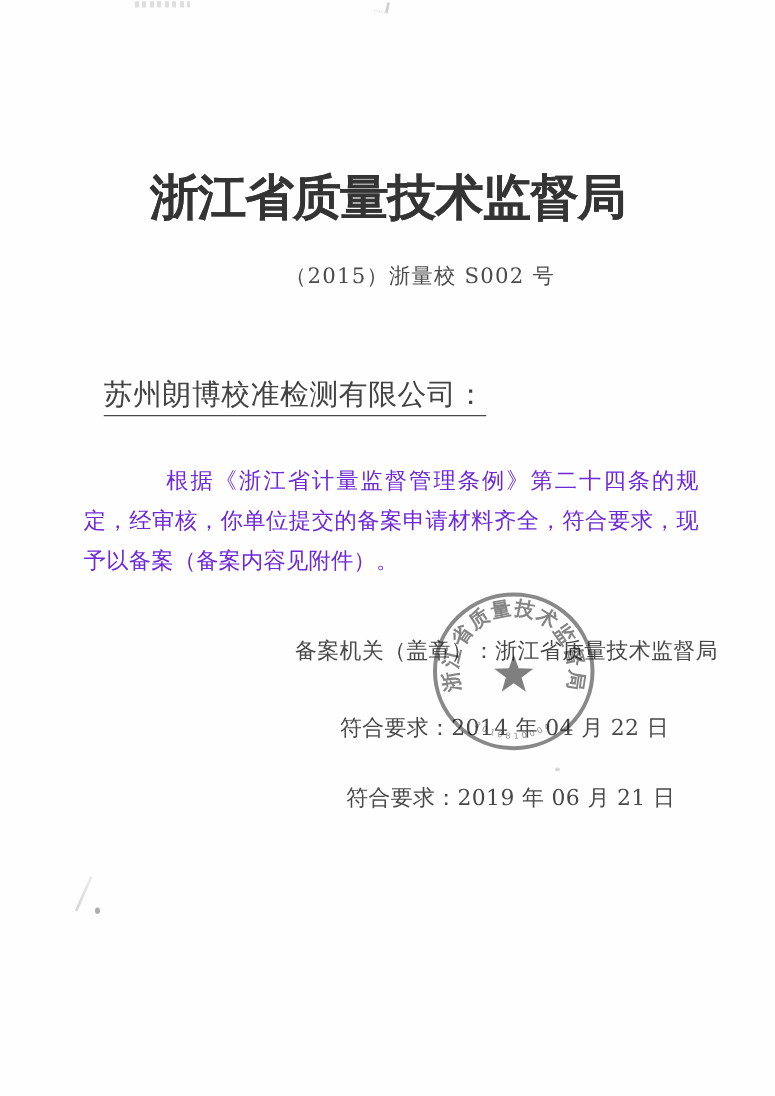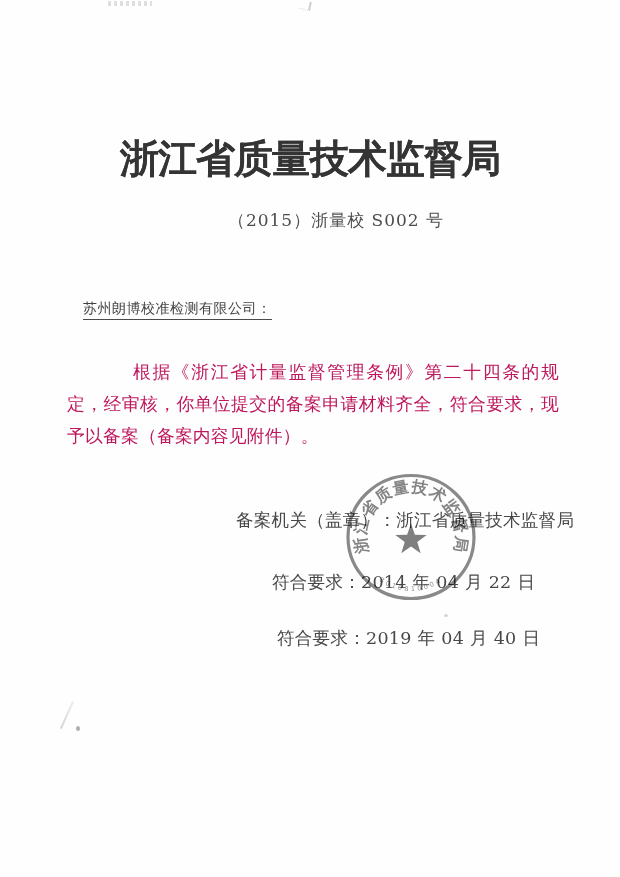--- a/index.html
+++ b/index.html
@@ -22,33 +22,33 @@
   }
   .cert-no{
     position:absolute;top:209px;left:26px;width:620px;
     text-align:center;
     font-size:17px;
     color:#4c4c4c;
     letter-spacing:1px;
   }
   .addressee-row{
     position:absolute;top:300px;left:83px;
-    font-size:14px;letter-spacing:0.5px;color:#434343;
+    font-size:23px;letter-spacing:0.5px;color:#434343;
   }
   .addressee-row .uline{
     border-bottom:1.5px solid #4a4a4a;
     padding-bottom:3px;
   }
   .body-par{
-    position:absolute;top:356px;left:67px;width:492px;
+    position:absolute;top:369px;left:67px;width:492px;
     font-size:17.8px;line-height:32px;
     text-indent:66px;
     text-align:justify;
     letter-spacing:0.2px;
-    color:#be185d;
+    color:#6d28d9;
     margin:0;
   }
   .sign-line{
     position:absolute;
     font-size:17.5px;
     color:#484848;
     letter-spacing:0.3px;
     white-space:nowrap;
     margin-left:24px;
   }
@@ -116,21 +116,21 @@
 
   <div class="sign-line authority-line">
     <span>备案机关（盖章）：</span><span>浙江省质量技术监督局</span>
   </div>
 
   <div class="sign-line date-line">
     <span>符合要求：</span><span>2014 年 04 月 22 日</span>
   </div>
 
   <div class="sign-line valid-line">
-    <span>符合要求：</span><span>2019 年 04 月 40 日</span>
+    <span>符合要求：</span><span>2019 年 06 月 21 日</span>
   </div>
 
   <svg class="seal" viewBox="-70 -70 140 140" xmlns="http://www.w3.org/2000/svg">
     <defs>
       <path id="sealTextArc" d="M -42.29 15.39 A 45 45 0 1 1 42.29 15.39" fill="none"></path>
       <path id="sealCodeArc" d="M -32.5 43.1 A 54 54 0 0 0 32.5 43.1" fill="none"></path>
     </defs>
     <ellipse cx="0" cy="0" rx="63" ry="61.5" fill="none" stroke="#757575" stroke-width="3.2"></ellipse>
     <polygon transform="translate(0,3)" fill="#6a6a6a" points="0,-16.5 -3.88,-5.34 -15.69,-5.1 -6.28,2.04 -9.7,13.35 0,6.6 9.7,13.35 6.28,2.04 15.69,-5.1 3.88,-5.34"></polygon>
     <text font-size="16" letter-spacing="1.2" fill="#6f6f6f" font-family="DejaVu Serif, Liberation Serif, serif" font-weight="700">

